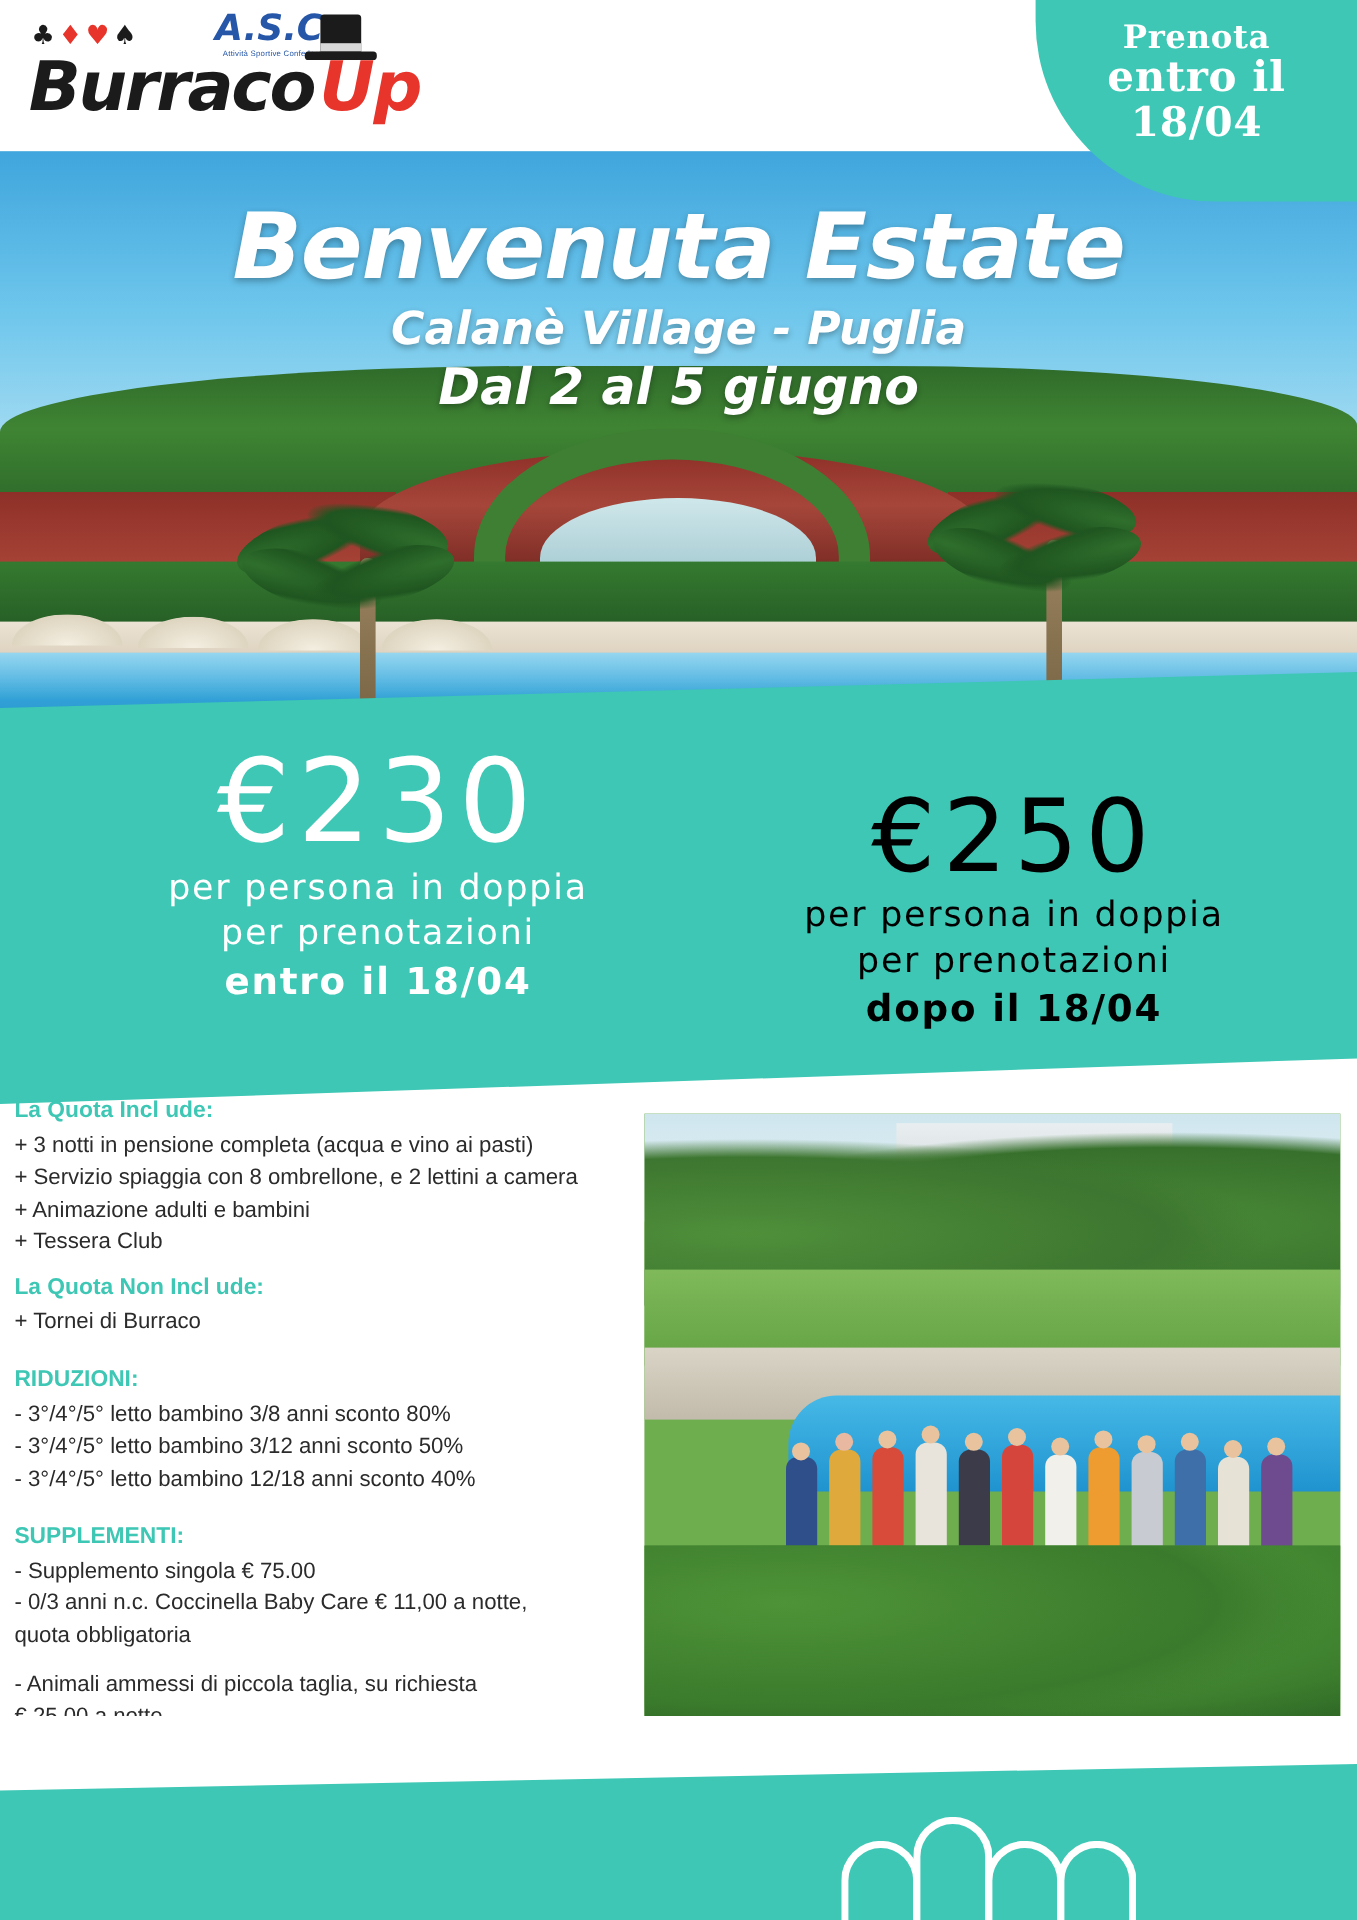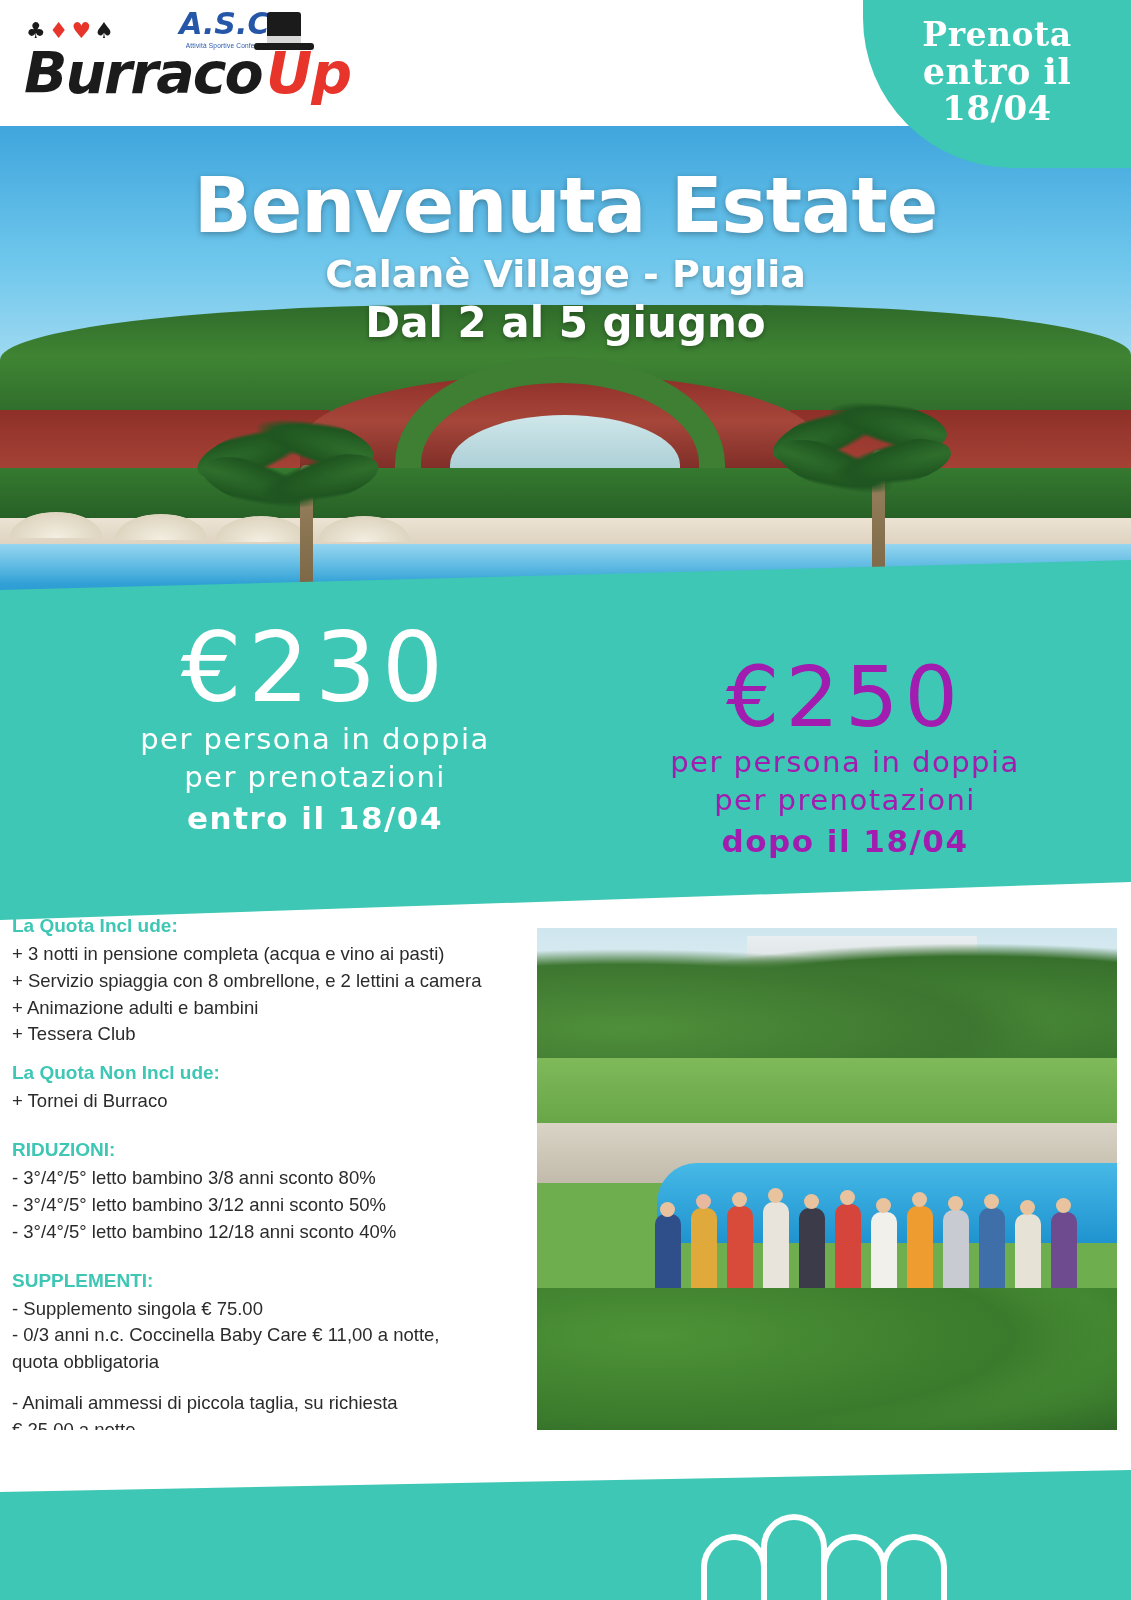--- a/index.html
+++ b/index.html
@@ -78,28 +78,29 @@
     text-align: center;
     padding-top: 17px;
   }
   .badge div {
     font-family: "DejaVu Serif", serif;
     font-weight: bold;
     font-size: 35px;
     line-height: 1.08;
     letter-spacing: .5px;
   }
-  .badge .l1 { font-size: 33px; }
+  .badge .l1 { font-size: 27px; }
   .badge .l3 { font-size: 34px; }
 
   
   .hero {
     position: absolute; left: 0; top: 120px; width: 1131px; height: 470px;
     overflow: hidden;
     background: linear-gradient(#49b8e8 0%, #5fc6ee 28%, #4aa9d8 38%, #2e8fc4 52%, #35a5d6 70%, #58c4ea 100%);
+    font-style: italic;
   }
   .sky {
     position: absolute; left: 0; top: 0; width: 1131px; height: 260px;
     background: linear-gradient(#3da4dc 0%, #6fc7ec 55%, #a9ddf2 100%);
   }
   .treeline {
     position: absolute; left: 0; top: 185px; width: 1131px; height: 115px;
     background: linear-gradient(#2f6b2a 0%, #3f8433 45%, #2e6b2b 100%);
     border-radius: 40% 35% 0 0 / 55px 50px 0 0;
   }
@@ -185,21 +186,21 @@
   .price-band {
     position: absolute; left: 0; top: 560px; width: 1131px; height: 360px;
     background: #3dc7b4;
     z-index: 5;
     clip-path: polygon(0 30px, 1131px 0, 1131px 322px, 0 360px);
   }
   .price-left {
     position: absolute; left: 35px; top: 620px; width: 560px; text-align: center; z-index: 6; color: #fff;
   }
   .price-right {
-    position: absolute; left: 565px; top: 655px; width: 560px; text-align: center; z-index: 6; color: #a21caf;
+    position: absolute; left: 565px; top: 655px; width: 560px; text-align: center; z-index: 6; color: #000000;
   }
   .price-amount {
     font-family: "DejaVu Sans", sans-serif;
     font-size: 96px; letter-spacing: 6px; line-height: 1;
   }
   .price-amount.small { font-size: 84px; }
   .price-l1 {
     font-family: "DejaVu Sans", sans-serif;
     font-size: 29px; letter-spacing: 1.5px; margin-top: 6px;
   }

